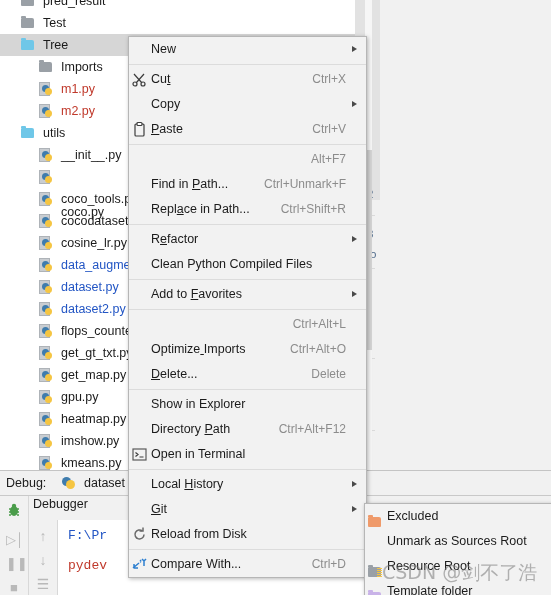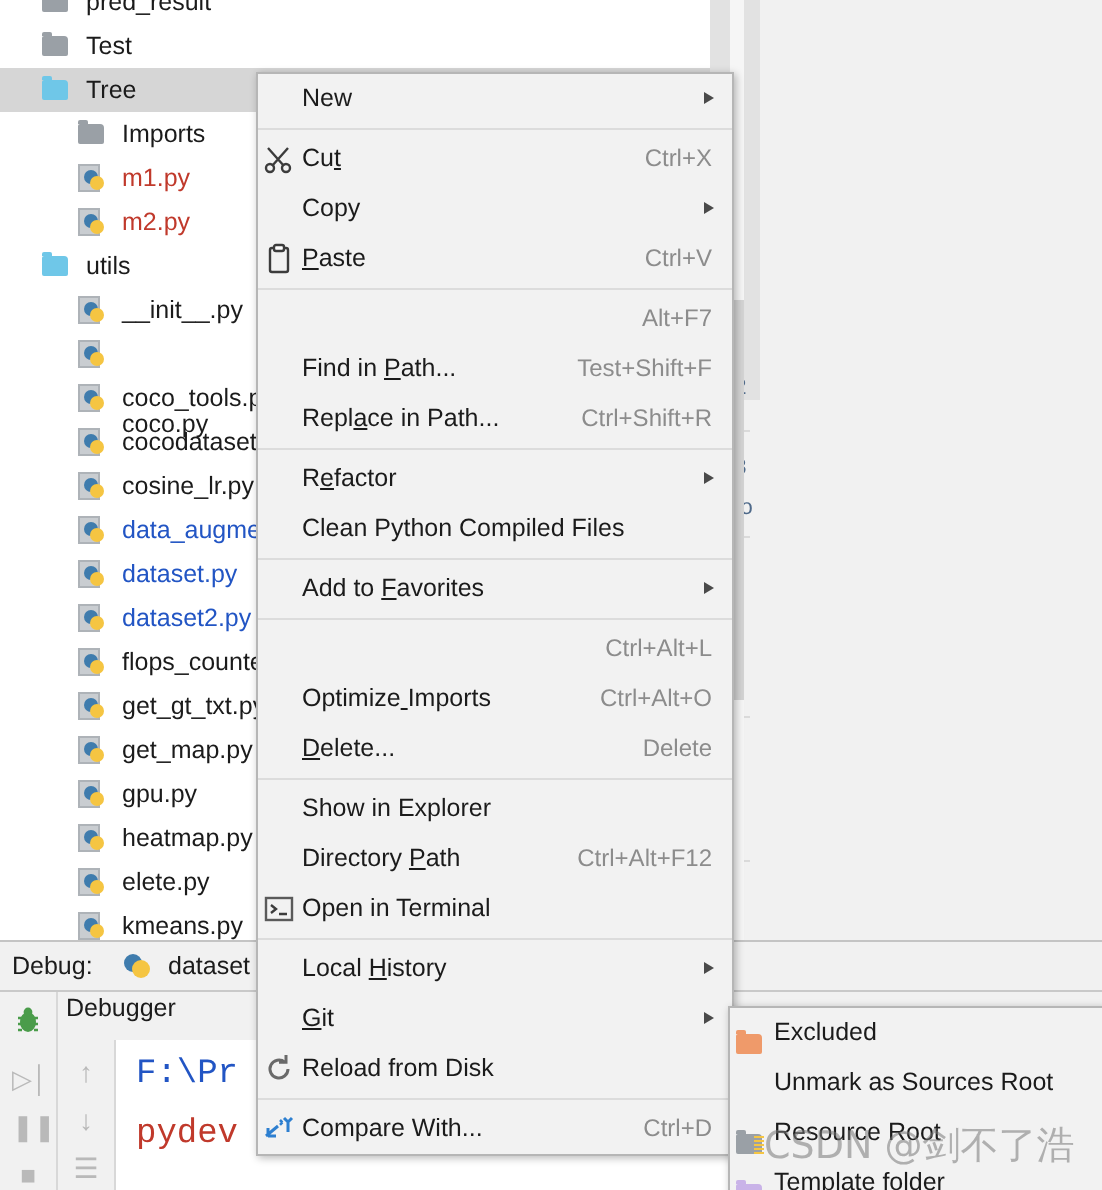--- a/index.html
+++ b/index.html
@@ -37,26 +37,26 @@
   #debug-pyicon .b{position:absolute;left:0;top:1px;width:9px;height:9px;border-radius:50%;background:#3f7cad;}
   #debug-pyicon .y{position:absolute;left:4px;top:4px;width:9px;height:9px;border-radius:50%;background:#f5c542;}
   #debug-body{position:absolute;left:0;top:24px;width:551px;height:101px;background:#f1f1f1;border-top:1px solid #c9c9c9;}
   #debug-gutter{position:absolute;left:0;top:0;width:28px;height:101px;background:#f1f1f1;border-right:1px solid #d8d8d8;}
   #bug-icon{position:absolute;left:6px;top:6px;width:16px;height:16px;}
   .gbtn{position:absolute;left:6px;width:16px;height:16px;color:#b9b9b9;font-size:13px;text-align:center;line-height:16px;}
   #debug-gutter2{position:absolute;left:29px;top:24px;width:28px;height:77px;border-right:1px solid #d8d8d8;}
   .gbtn2{position:absolute;left:6px;width:16px;height:16px;color:#b9b9b9;font-size:14px;text-align:center;line-height:16px;}
   #debugger-tab{position:absolute;left:33px;top:1px;font-size:12.5px;color:#1b1b1b;}
   #console-area{position:absolute;left:58px;top:24px;width:493px;height:77px;background:#fff;}
-  .cline{position:absolute;left:10px;font-family:"Liberation Mono","DejaVu Sans Mono",monospace;font-size:17px;white-space:nowrap;}
+  .cline{position:absolute;left:10px;font-family:"Liberation Mono","DejaVu Sans Mono",monospace;font-size:13px;white-space:nowrap;}
   
   #ctx-menu{position:absolute;left:128px;top:36px;width:237px;background:#f2f2f2;border:1px solid #b6b6b6;box-shadow:1px 1px 4px rgba(0,0,0,.28);}
   .mi{position:relative;height:25px;line-height:25px;white-space:nowrap;font-size:12.5px;color:#1b1b1b;}
   .mi .mtext{position:absolute;left:22px;}
-  .mi .macc{position:absolute;right:10px;color:#8c8c8c;font-size:12px;}
+  .mi .macc{position:absolute;right:20px;color:#8c8c8c;font-size:12px;}
   .mi .arr{position:absolute;right:9px;top:9px;width:0;height:0;border-left:5px solid #4a4a4a;border-top:3.5px solid transparent;border-bottom:3.5px solid transparent;}
   .mi .mic{position:absolute;left:2px;top:4px;width:17px;height:17px;}
   .msep{height:1px;background:#dcdcdc;margin:2px 0;}
   .u{text-decoration:underline;}
   
   #sub-menu{position:absolute;left:364px;top:503px;width:187px;background:#f2f2f2;border:1px solid #b6b6b6;box-shadow:1px 1px 4px rgba(0,0,0,.28);}
   .si{position:relative;height:25px;line-height:25px;white-space:nowrap;font-size:12.5px;color:#1b1b1b;}
   .si .stext{position:absolute;left:22px;}
   .si .sic{position:absolute;left:3px;top:7px;}
   .f-orange{background:#ef9a6a;}
@@ -164,21 +164,21 @@
       <span class="tlbl" style="left: 61px; color: rgb(27, 27, 27);">gpu.py</span>
     </div>
     <div class="trow" style="top: 408px; position: absolute; left: 0px; width: 372px;">
       <span class="twig" style="left: 44px;">›</span>
       <span class="tico" style="left: 39px;"><span class="pyico"><span class="pg"></span><span class="pb"></span><span class="py"></span></span></span>
       <span class="tlbl" style="left: 61px; color: rgb(27, 27, 27);">heatmap.py</span>
     </div>
     <div class="trow" style="top: 430px; position: absolute; left: 0px; width: 372px;">
       <span class="twig" style="left: 44px;">›</span>
       <span class="tico" style="left: 39px;"><span class="pyico"><span class="pg"></span><span class="pb"></span><span class="py"></span></span></span>
-      <span class="tlbl" style="left: 61px; color: rgb(27, 27, 27);">elete.py</span>
+      <span class="tlbl" style="left: 61px; color: rgb(27, 27, 27);">imshow.py</span>
     </div>
     <div class="trow" style="top: 452px; position: absolute; left: 0px; width: 372px;">
       <span class="twig" style="left: 44px;">›</span>
       <span class="tico" style="left: 39px;"><span class="pyico"><span class="pg"></span><span class="pb"></span><span class="py"></span></span></span>
       <span class="tlbl" style="left: 61px; color: rgb(27, 27, 27);">kmeans.py</span>
     </div>
   </div>
 
 <div id="right-strip">
   <div class="hl" style="left:0;top:0;width:25px;height:200px;background:#e2e2e2;"></div>
@@ -258,21 +258,21 @@
         </svg></span>
       <span class="mtext"><span class="u">P</span>aste</span>
       <span class="macc">Ctrl+V</span>
     </div>
     <div class="msep"></div>
     <div class="mi">
       <span class="macc">Alt+F7</span>
     </div>
     <div class="mi">
       <span class="mtext">Find in <span class="u">P</span>ath...</span>
-      <span class="macc">Test+Shift+F</span>
+      <span class="macc">Ctrl+Unmark+F</span>
     </div>
     <div class="mi">
       <span class="mtext">Repl<span class="u">a</span>ce in Path...</span>
       <span class="macc">Ctrl+Shift+R</span>
     </div>
     <div class="msep"></div>
     <div class="mi">
       <span class="mtext">R<span class="u">e</span>factor</span>
       <span class="arr"></span>
     </div>

